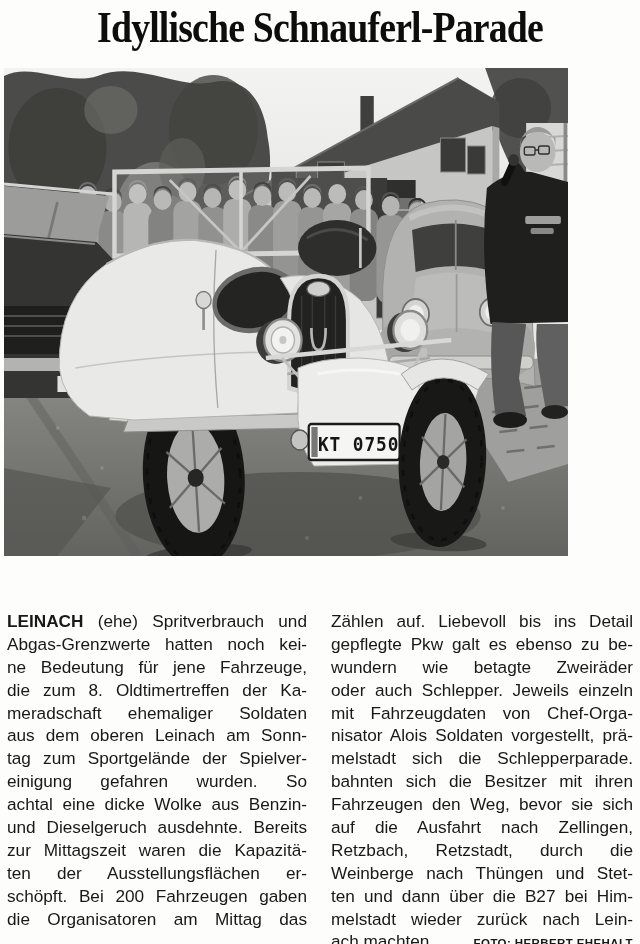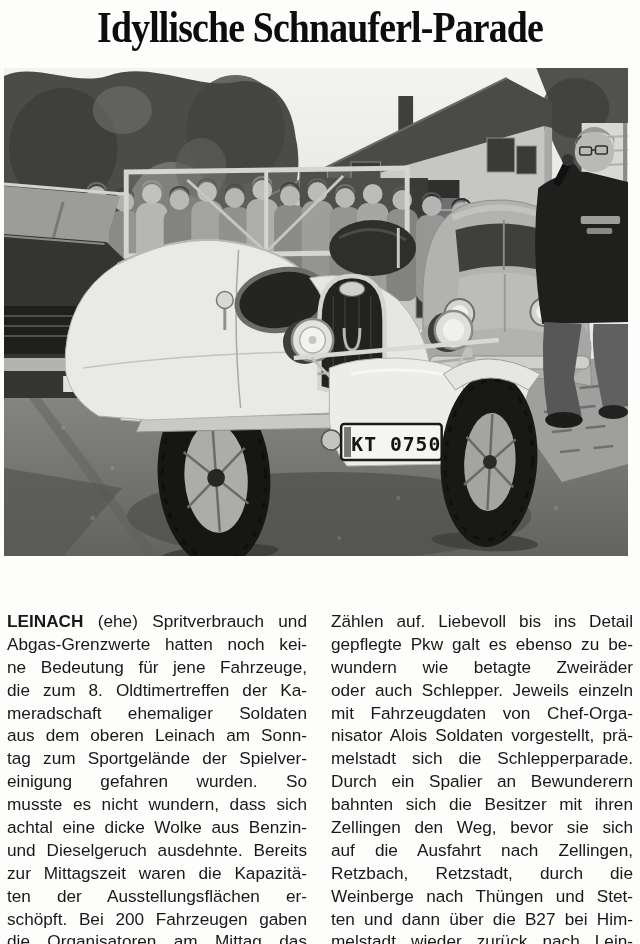--- a/index.html
+++ b/index.html
@@ -9,21 +9,21 @@
     font-family:"Liberation Sans", sans-serif;
   }
   .headline {
     position:absolute; top:1px; left:0; width:640px; margin:0;
     text-align:center; font-family:"Liberation Serif", serif;
     font-weight:700; font-size:45px; letter-spacing:-1px; color:#0d0d0d;
     transform:scaleX(.84); transform-origin:50% 50%;
     white-space:nowrap;
   }
   .photo {
-    position:absolute; left:4px; top:68px; width:624px; height:488px;
+    position:absolute; left:4px; top:68px; width:564px; height:488px;
     background:#e9e9e7;
   }
   .photo svg { display:block; width:100%; height:100%; }
   .columns {
     position:absolute; top:610px; left:0; width:640px; height:367px;
     font-size:17.2px; line-height:22.9px;
   }
   .col { position:absolute; top:0; }
   .col-left  { left:7px;  width:300px; }
   .col-right { left:331px; width:302px; }
@@ -397,41 +397,39 @@
         <span>Spritverbrauch und</span>
       </div>
       <div>
           <div class="jline">Abgas-Grenzwerte hatten noch kei-</div>
           <div class="jline">ne Bedeutung für jene Fahrzeuge,</div>
           <div class="jline">die zum 8. Oldtimertreffen der Ka-</div>
           <div class="jline">meradschaft ehemaliger Soldaten</div>
           <div class="jline">aus dem oberen Leinach am Sonn-</div>
           <div class="jline">tag zum Sportgelände der Spielver-</div>
           <div class="jline">einigung gefahren wurden. So</div>
-          <div class="jline">musste es nicht wundern, dass sich</div>
           <div class="jline">achtal eine dicke Wolke aus Benzin-</div>
           <div class="jline">und Dieselgeruch ausdehnte. Bereits</div>
           <div class="jline">zur Mittagszeit waren die Kapazitä-</div>
           <div class="jline">ten der Ausstellungsflächen er-</div>
           <div class="jline">schöpft. Bei 200 Fahrzeugen gaben</div>
           <div class="jline">die Organisatoren am Mittag das</div>
         </div>
     </div>
     <div class="col col-right">
       <div>
           <div class="jline">Zählen auf. Liebevoll bis ins Detail</div>
           <div class="jline">gepflegte Pkw galt es ebenso zu be-</div>
           <div class="jline">wundern wie betagte Zweiräder</div>
           <div class="jline">oder auch Schlepper. Jeweils einzeln</div>
           <div class="jline">mit Fahrzeugdaten von Chef-Orga-</div>
           <div class="jline">nisator Alois Soldaten vorgestellt, prä-</div>
           <div class="jline">melstadt sich die Schlepperparade.</div>
-          <div class="jline">Durch ein Spalier an Bewunderern</div>
           <div class="jline">bahnten sich die Besitzer mit ihren</div>
-          <div class="jline">Zellingen den Weg, bevor sie sich</div>
+          <div class="jline">Fahrzeugen den Weg, bevor sie sich</div>
           <div class="jline">auf die Ausfahrt nach Zellingen,</div>
           <div class="jline">Retzbach, Retzstadt, durch die</div>
           <div class="jline">Weinberge nach Thüngen und Stet-</div>
           <div class="jline">ten und dann über die B27 bei Him-</div>
           <div class="jline">melstadt wieder zurück nach Lein-</div>
         </div>
       <div class="last-line">
         <span>ach machten.</span>
         <span class="credit">FOTO: HERBERT EHEHALT</span>
       </div>

